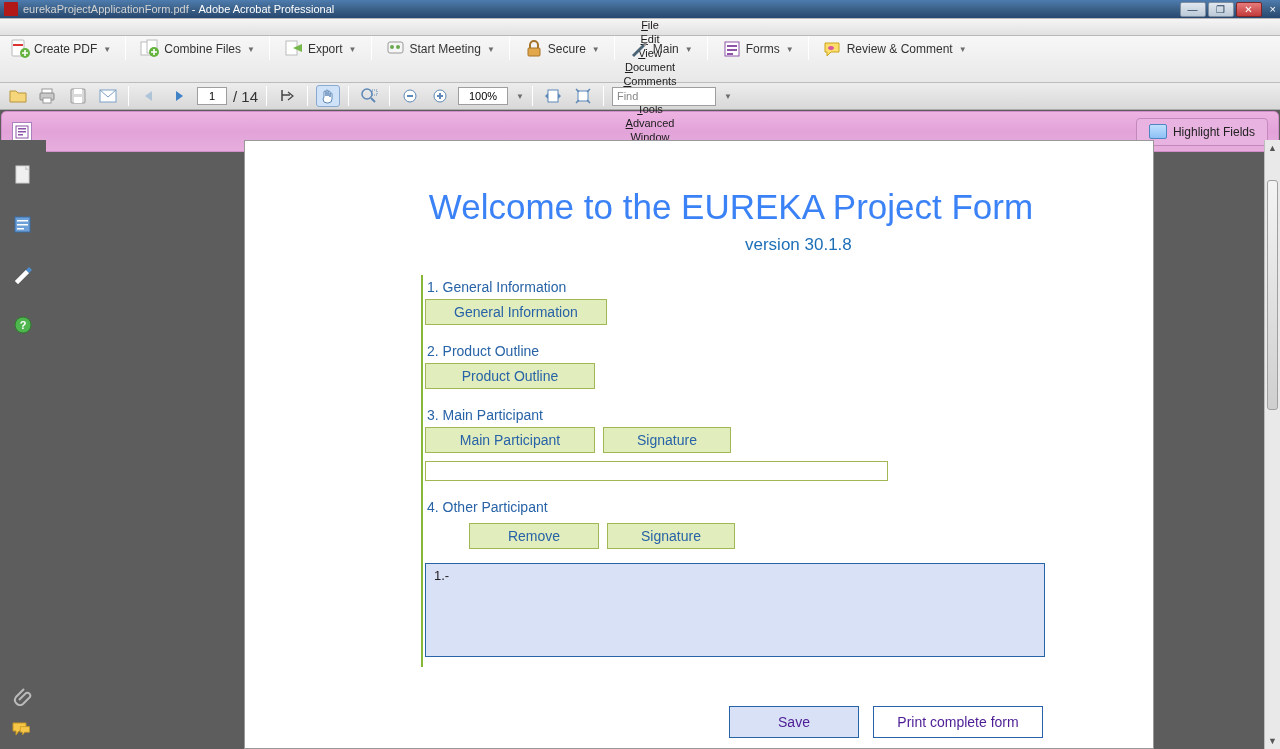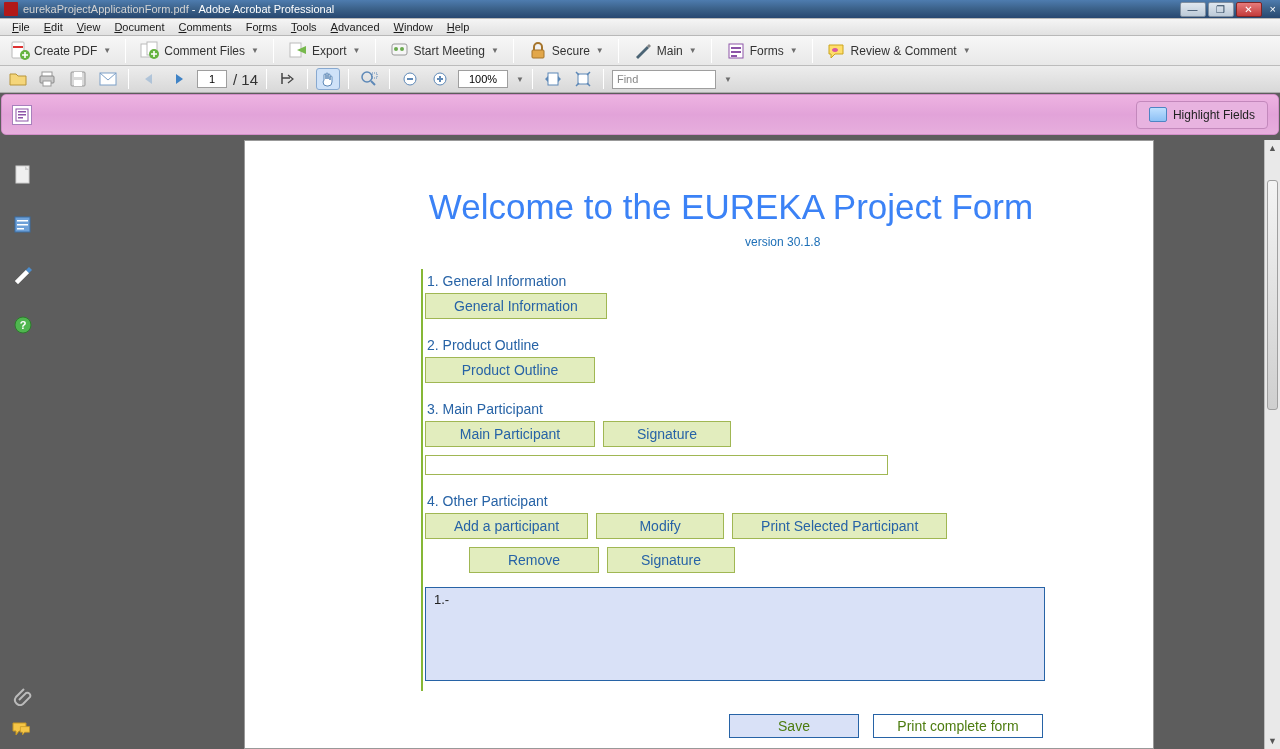--- a/index.html
+++ b/index.html
@@ -10,26 +10,26 @@
   .title-bar { height: 18px; background: linear-gradient(to bottom, #4e7caf, #3b6189 50%, #274770); color: #fff; display: flex; align-items: center; font-size: 11px; padding: 0 4px; }
   .title-bar .app-icon { width: 14px; height: 14px; background: #b11919; border-radius: 1px; margin-right: 5px; }
   .title-bar .t-file { color: #d3d3d3; }
   .title-bar .spacer { flex: 1; }
   .win-btns { display: flex; gap: 0; }
   .win-btn { width: 26px; height: 15px; display: flex; align-items: center; justify-content: center; font-size: 10px; color:#2b435d; background: linear-gradient(#e0e7ef,#bccad8); border:1px solid #7f8ea0; border-radius: 2px; margin-left:2px;}
   .win-btn.close { background: linear-gradient(#e77b7b,#c33b3b); color:#fff; border:1px solid #7f2525;}
   .tb-close-x { margin-left:8px; color:#fff; font-size:11px;}
 
   
-  .menu-bar { height: 18px; background: linear-gradient(#f5f5f5,#e1e1e1); border-bottom: 1px solid #b8b8b8; border-top:1px solid #b8b8b8; display: flex; align-items: center; font-size: 11px; color: #1b1b1b; padding-left: 6px; gap:2px; }
+  .menu-bar { height: 18px; background: linear-gradient(#f5f5f5,#e1e1e1); border-bottom: 1px solid #b8b8b8; border-top:1px solid #b8b8b8; display: flex; align-items: center; font-size: 11px; color: #1b1b1b; padding-left: 20px; gap:2px;flex-direction:column; }
   .menu-item { padding: 0 6px; cursor: default; }
   .menu-item .mn { text-decoration: underline; text-underline-offset: 1px; }
 
   
-  .toolbar1 { height: 30px; background: linear-gradient(#f7f7f7,#e8e8e8); border-bottom: 1px solid #bcbcbc; display: flex; align-items: center; padding-left: 6px; gap: 8px; font-size: 12px; color: #333; }
+  .toolbar1 { height: 47px; background: linear-gradient(#f7f7f7,#e8e8e8); border-bottom: 1px solid #bcbcbc; display: flex; padding-left: 6px; gap: 8px; font-size: 12px; color: #333; }
   .tb-group { display:flex; align-items:center; gap:4px; height:26px; padding:0 4px;}
   .tb-ico { width: 20px; height: 20px; display:inline-flex; align-items:center; justify-content:center; }
   .dd { font-size:8px; color:#6d6d6d; margin-left:2px;}
   .sep1 { width:1px; height:24px; background: linear-gradient(#d6d6d6,#bdbdbd); margin: 0 2px; border-right:1px solid #fff;}
 
   
   .toolbar2 { height: 27px; background: linear-gradient(#ededed,#d8d8d8); border-bottom: 1px solid #acacac; display: flex; align-items: center; padding: 0 6px; gap: 6px; font-size: 12px; color:#333;}
   .icon-btn { width: 24px; height: 22px; display:flex; align-items:center; justify-content:center; border-radius:3px;}
   .page-input { width: 30px; height: 18px; font-size: 11px; text-align: center; border:1px solid #9e9e9e; background:#fff; }
   .zoom-input { width: 50px; height: 18px; font-size: 11px; text-align: center; border:1px solid #9e9e9e; background:#fff; }
@@ -51,31 +51,31 @@
   .left-bottom { position:absolute; bottom:8px; display:flex; flex-direction:column; gap:12px; align-items:center;}
 
   .doc-wrap { flex:1; position:relative; overflow:hidden; }
   .right-scroll { position:absolute; top:0; right:0; bottom:0; width:16px; background:#e9e9e9; border-left:1px solid #bdbdbd;}
   .scroll-thumb { position:absolute; top:40px; left:2px; right:2px; height:230px; background:linear-gradient(#f4f4f4,#cfcfcf); border:1px solid #9f9f9f; border-radius:3px;}
   .scroll-up, .scroll-down { position:absolute; left:0; right:0; height:16px; display:flex; align-items:center; justify-content:center; font-size:9px; color:#555;}
   .scroll-up { top:0; } .scroll-down { bottom:0; }
 
   .page-canvas { position:absolute; top:0; left:198px; width:910px; bottom:0; background:#fff; border:1px solid #999;}
   .doc-heading { font-family: "Segoe UI Light", "Myriad Pro", sans-serif; color:#3b82f6; font-weight:400; font-size:35px; text-align:center; margin: 46px 0 0 64px; letter-spacing:0px;}
-  .doc-version { color:#1d6fb7; font-size:12px; margin: 8px 6px 0 500px;}
+  .doc-version { color:#1d6fb7; font-size:17px; margin: 8px 6px 0 500px;}
   .form-body { margin-left: 176px; margin-top: 20px; border-left: 2px solid #86b736; padding-left: 0; padding-top:4px; padding-bottom:10px;}
   .sect { margin-bottom: 18px;}
   .sect-label { color:#2763a6; font-size:14px; margin-left:4px; margin-bottom:4px;}
   .row { display:flex; gap:8px; margin-left:2px;}
   .gbtn { background:#e2edbe; border:1px solid #a0b753; color:#2763a6; font-size:14px; height:26px; padding: 0 28px; display:flex; align-items:center; justify-content:center; min-width:170px;}
   .gbtn.sm { min-width: 128px;}
   .wide-input { border:1px solid #a0b753; height:20px; width:463px; margin: 8px 0 0 2px; background:#fff;}
   .list-box { border:1px solid #2763a6; background:#d9e1f7; width:620px; height:94px; margin: 14px 0 0 2px; padding:4px 8px; font-size:13px; color:#222;}
   .bottom-btns { position:absolute; bottom:10px; left:484px; display:flex; gap:14px;}
-  .bbtn { border:1px solid #2763a6; background:#d9e1f7; color:#4d7c0f; width:130px; height:24px; display:flex; align-items:center; justify-content:center; font-size:14px;}
+  .bbtn { border:1px solid #2763a6; background:#d9e1f7; color:#4c1d95; width:130px; height:32px; display:flex; align-items:center; justify-content:center; font-size:14px;}
   .bbtn.plain { background:#fff;}
 </style>
 </head>
 <body>
 
 <div class="title-bar">
   <div class="app-icon"></div>
   <span class="t-file">eurekaProjectApplicationForm.pdf</span>
   <span>&nbsp;-&nbsp;</span>
   <span>Adobe Acrobat Professional</span>
@@ -117,21 +117,21 @@
   <div class="sep1"></div>
   <div class="tb-group">
     <span class="tb-ico">
       <svg width="20" height="20">
           <rect x="1" y="3" width="10" height="13" fill="#fff" stroke="#bbb"></rect>
           <rect x="7" y="1" width="10" height="13" fill="#fff" stroke="#bbb"></rect>
           <circle cx="14" cy="13" r="5" fill="#65b33f"></circle>
           <path d="M14 10v6M11 13h6" stroke="#fff" stroke-width="1.6"></path>
         </svg>
     </span>
-    <span>Comment Files</span>
+    <span>Combine Files</span>
     <span class="dd">▼</span>
   </div>
   <div class="sep1"></div>
   <div class="tb-group">
     <span class="tb-ico">
       <svg width="20" height="20">
           <rect x="2" y="2" width="11" height="14" fill="#fff" stroke="#bbb"></rect>
           <path d="M9 9 L18 5 L18 13 Z" fill="#76b84c"></path>
         </svg>
     </span>
@@ -372,25 +372,20 @@
         <div class="sect">
           <div class="sect-label">3. Main Participant</div>
           <div class="row">
             <div class="gbtn">Main Participant</div>
             <div class="gbtn sm">Signature</div>
           </div>
           <div class="wide-input"></div>
         </div>
         <div class="sect" style="margin-bottom:0;">
           <div class="sect-label">4. Other Participant</div>
-          <div class="row">
-            <div class="gbtn sm" style="min-width:130px;">Add a participant</div>
-            <div class="gbtn sm">Modify</div>
-            <div class="gbtn" style="min-width:190px;">Print Selected Participant</div>
-          </div>
           <div class="row" style="margin-top:8px;">
             <div class="gbtn sm" style="min-width:130px;margin-left:44px;">Remove</div>
             <div class="gbtn sm">Signature</div>
           </div>
           <div class="list-box">
             <div>1.-</div>
           </div>
         </div>
       </div>
 

